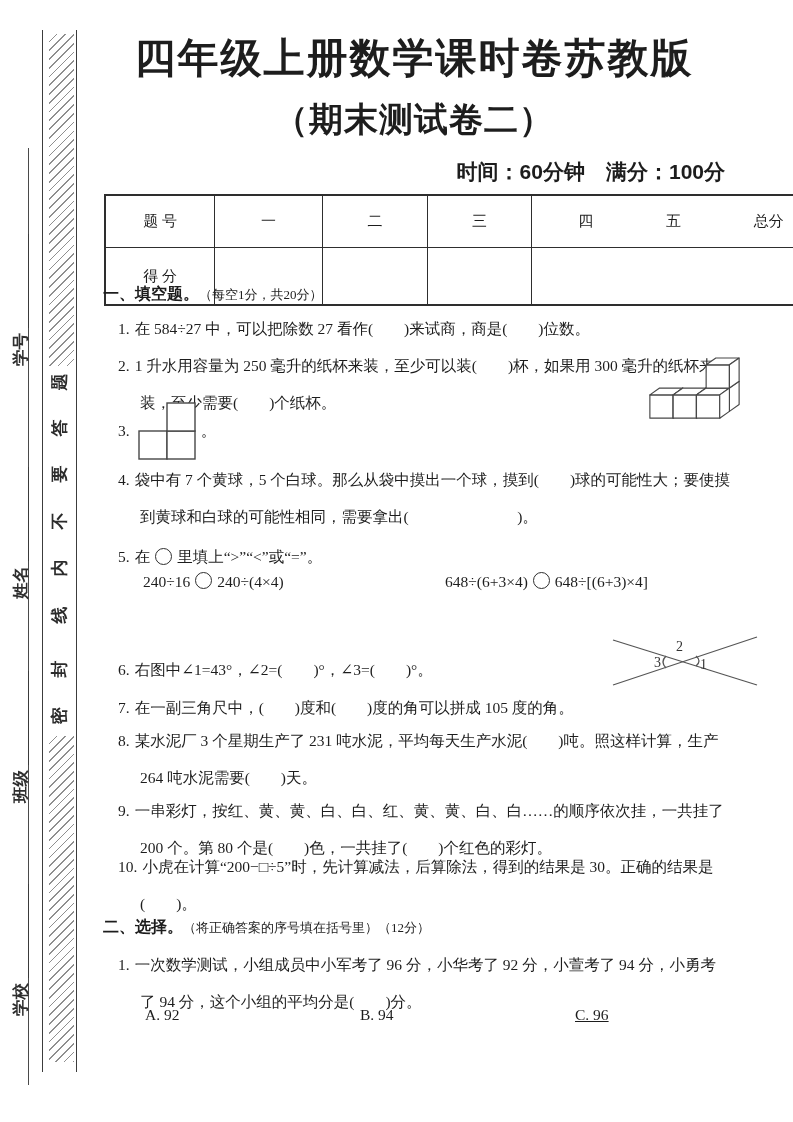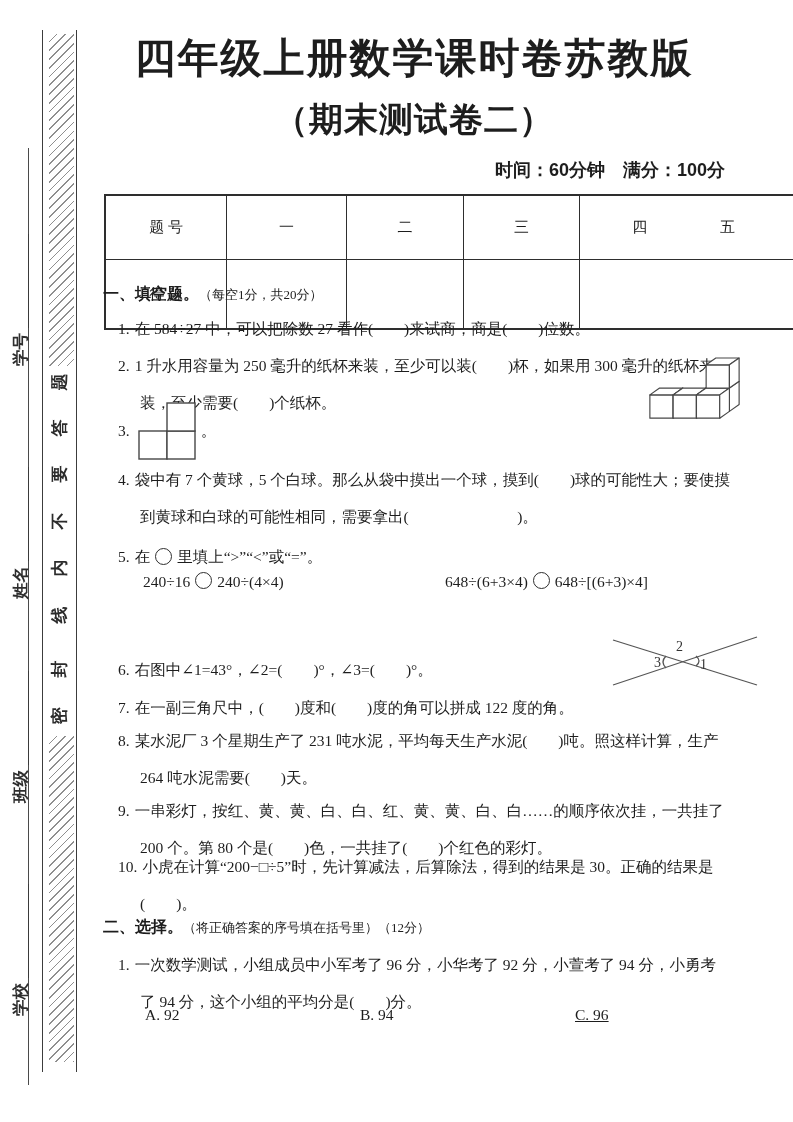--- a/index.html
+++ b/index.html
@@ -31,27 +31,27 @@
   }
   .side-label-line { flex:1; border-bottom:1.4px solid #3a3a3a; margin:0 0 3px 5px; }
 
   
   .sans { font-family:"Liberation Sans","DejaVu Sans",sans-serif; }
   .title { left:103px; top:30px; width:622px; text-align:center;
            font-weight:bold; font-size:41px; letter-spacing:2px; line-height:56px; }
   .subtitle { left:103px; top:96px; width:622px; text-align:center;
               font-weight:bold; font-size:34px; letter-spacing:1px; line-height:46px; }
   .info { left:103px; top:158px; width:622px; text-align:right;
-          font-weight:bold; font-size:18px; }
+          font-weight:bold; font-size:21px; }
 
   
   table.score { position:absolute; left:104px; top:194px; width:620px;
                 border-collapse:collapse; text-align:center; font-size:15px;
                 border:2px solid #2e2e2e; table-layout:fixed; }
-  table.score td, table.score th { border:1.4px solid #2e2e2e; padding:16px; font-weight:normal; }
+  table.score td, table.score th { border:1.4px solid #2e2e2e; padding:10px; font-weight:normal; }
   tr.r1 td, tr.r1 th { height:31px; }
   tr.r2 td, tr.r2 th { height:36px; }
   .th-head { font-weight:bold; }
   .wide-cell { border:1.4px solid #2e2e2e; }
   .wide-flex { display:flex; justify-content:space-around; align-items:center; }
 
   
   .sec { left:103px; width:624px; font-size:16px; line-height:22px; }
   .sec b { font-family:"Liberation Sans","DejaVu Sans",sans-serif; font-size:16px; }
   .sec .note { font-size:13px; }
@@ -211,21 +211,21 @@
       <text x="44" y="45">3</text>
       <text x="90" y="47">1</text>
     </g>
   </svg>
 
   <div class="abs q" style="top:651px; width:500px">
     <span class="num">6.</span><span>右图中∠1=43°，∠2=(　　)°，∠3=(　　)°。</span>
   </div>
 
   <div class="abs q" style="top:689px">
-    <span class="num">7.</span><span>在一副三角尺中，(　　)度和(　　)度的角可以拼成 122 度的角。</span>
+    <span class="num">7.</span><span>在一副三角尺中，(　　)度和(　　)度的角可以拼成 105 度的角。</span>
   </div>
 
   <div class="abs q" style="top:722px">
     <span class="num">8.</span><span>某水泥厂 3 个星期生产了 231 吨水泥，平均每天生产水泥(　　)吨。照这样计算，生产 264 吨水泥需要(　　)天。</span>
   </div>
 
   <div class="abs q" style="top:792px">
     <span class="num">9.</span><span>一串彩灯，按红、黄、黄、白、白、红、黄、黄、白、白……的顺序依次挂，一共挂了 200 个。第 80 个是(　　)色，一共挂了(　　)个红色的彩灯。</span>
   </div>
 

